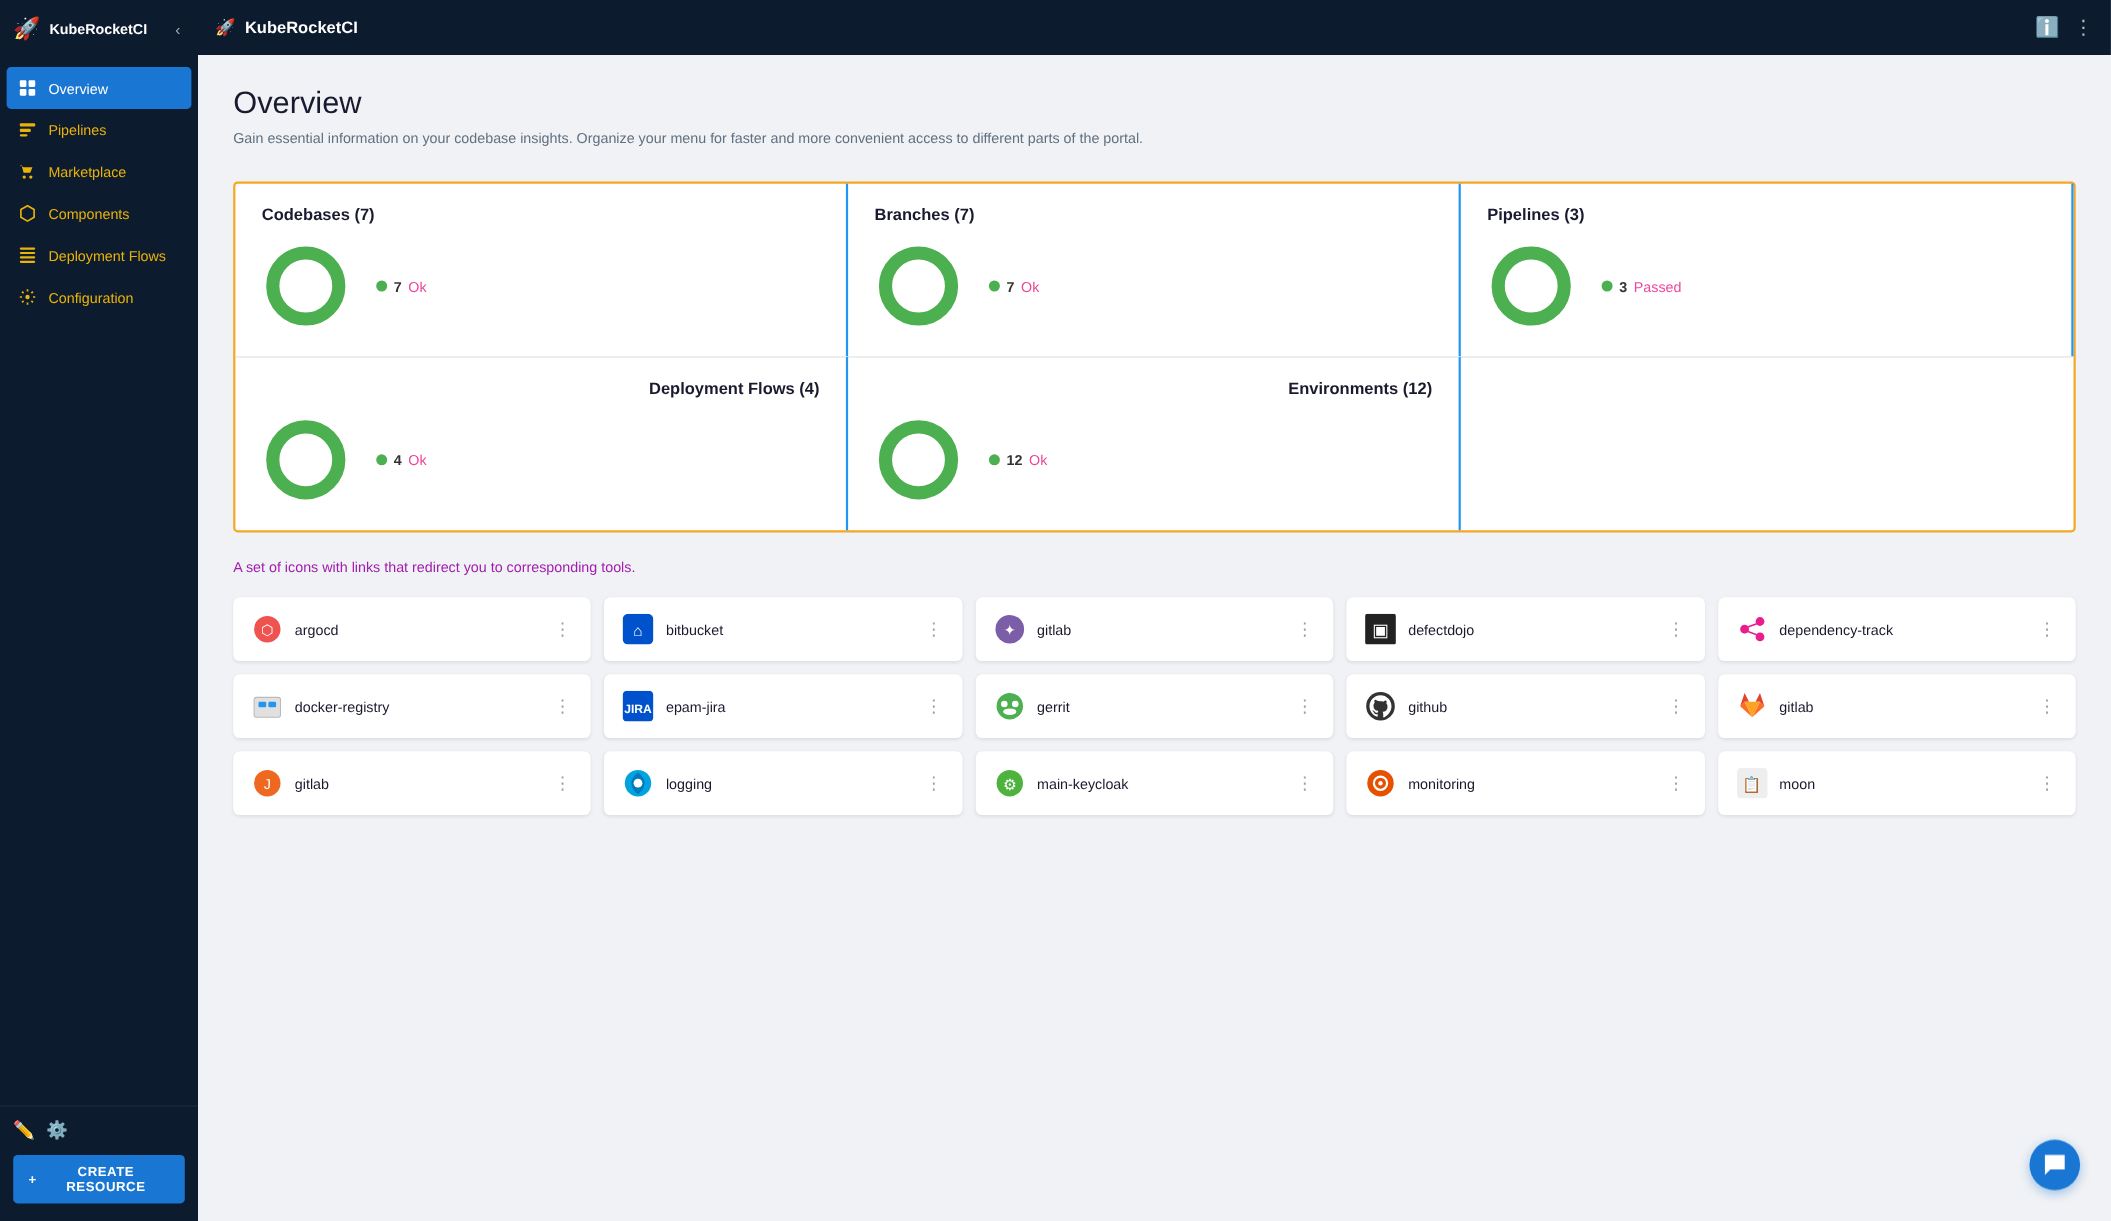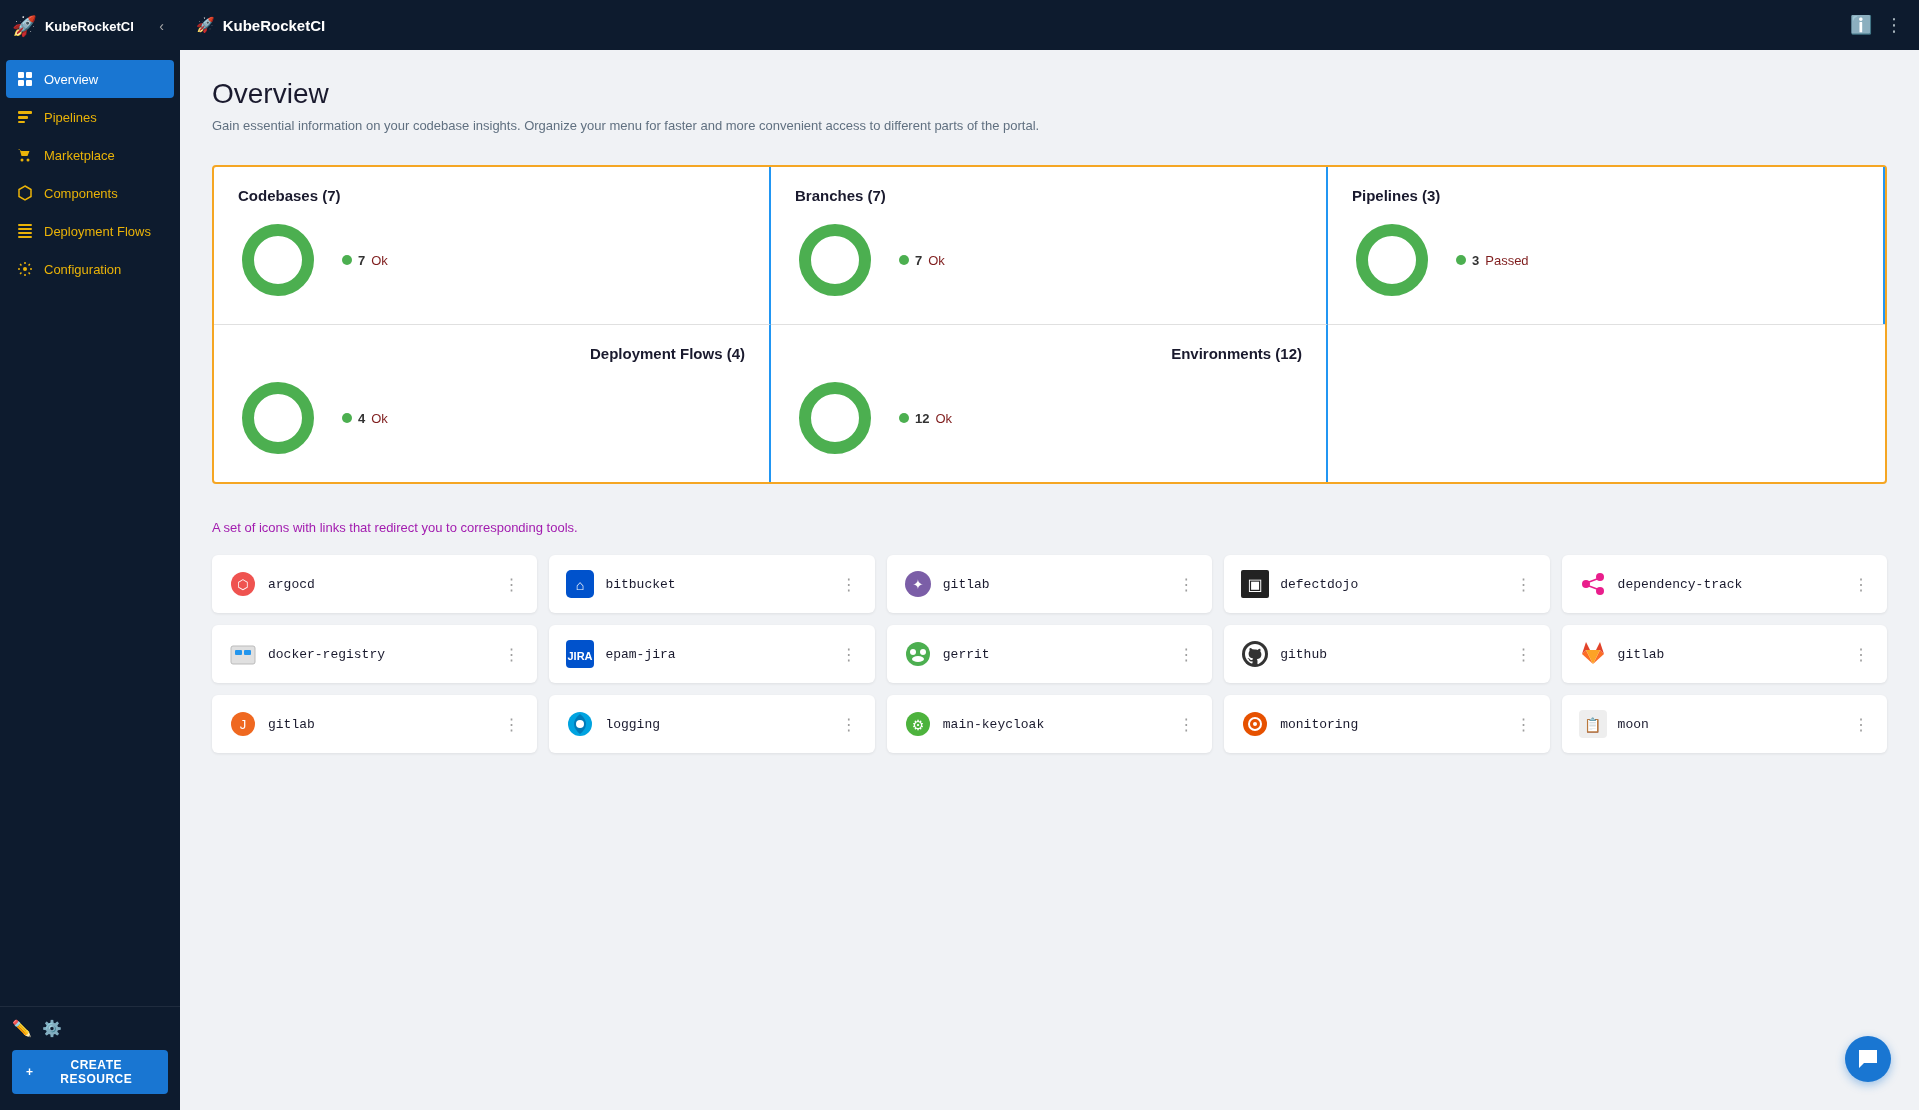--- a/index.html
+++ b/index.html
@@ -158,21 +158,21 @@
       margin-bottom: 32px;
     }
 
     
     .stats-grid {
       border: 2px solid #f5a623;
       border-radius: 4px;
       display: grid;
       grid-template-columns: 1fr 1fr 1fr;
       grid-template-rows: auto auto;
-      margin-bottom: 36px;
+      margin-bottom: 24px;
       background: #fff;
     }
     .stat-cell {
       padding: 20px 24px 24px;
       position: relative;
     }
     .stat-cell:not(:last-child) {
       border-right: 2px solid #2196f3;
     }
     .stat-cell.row2 {
@@ -208,21 +208,21 @@
       height: 10px;
       border-radius: 50%;
       background: #4caf50;
       flex-shrink: 0;
     }
     .legend-count {
       font-weight: 700;
       color: #333;
     }
     .legend-label {
-      color: #7f1d1d;
+      color: #ec4899;
     }
 
     
     .section-title {
       font-size: 20px;
       font-weight: 500;
       color: #1a1a2e;
       margin-bottom: 6px;
     }
     .section-subtitle {
@@ -256,21 +256,20 @@
       height: 30px;
       display: flex;
       align-items: center;
       justify-content: center;
       font-size: 22px;
     }
     .link-name {
       font-size: 13px;
       color: #1a1a2e;
       font-weight: 500;
-      font-family: Liberation Mono, monospace;
     }
     .link-menu-btn {
       background: none;
       border: none;
       color: #9e9e9e;
       cursor: pointer;
       font-size: 16px;
       padding: 2px;
     }
 

